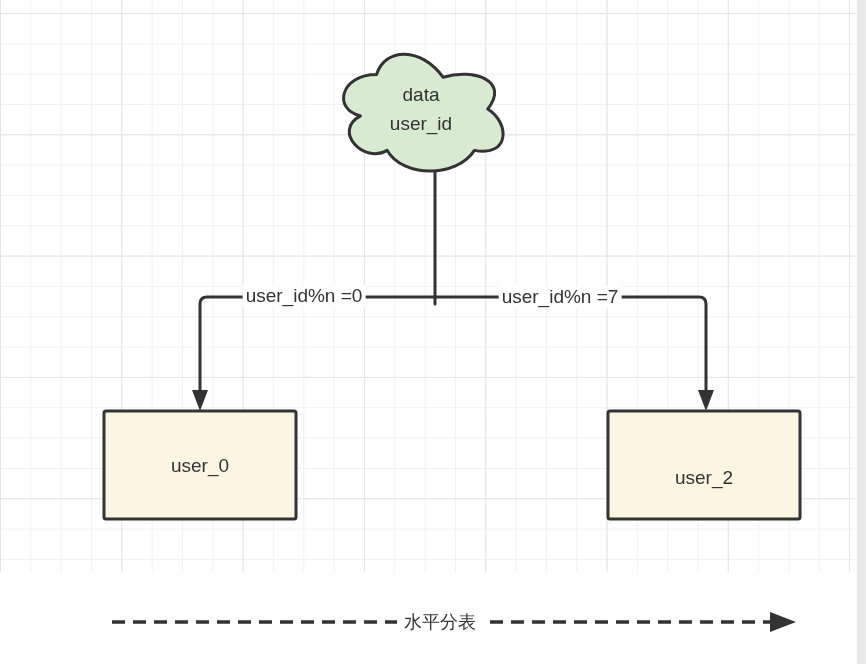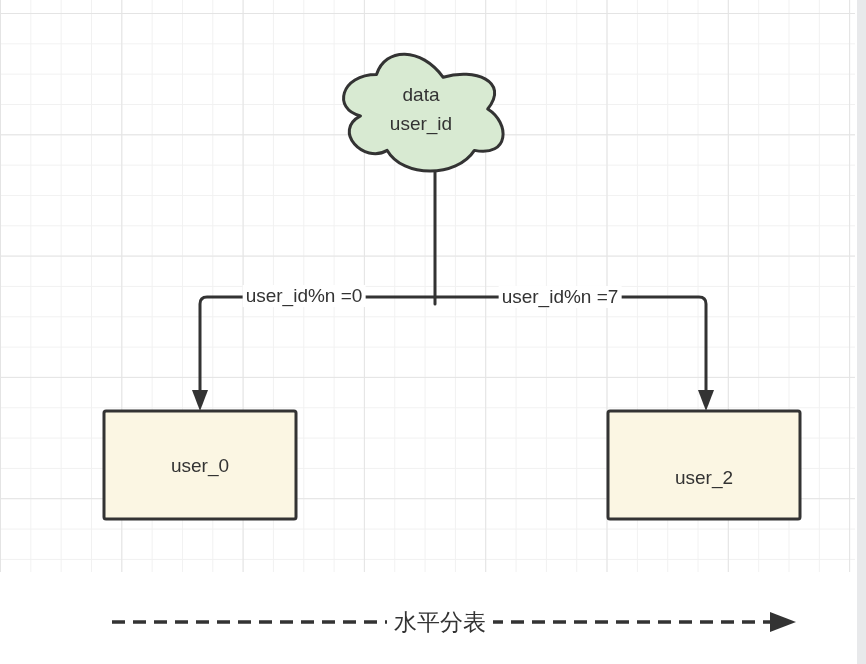--- a/index.html
+++ b/index.html
@@ -27,21 +27,21 @@
   .cloud-label{
     font-size:19px;line-height:29px;text-align:center;
   }
   .edge-label{
     font-size:19px;background:#ffffff;padding:0 3px;
   }
   .node-label{
     font-size:19px;
   }
   .flow-label{
-    font-size:23px;background:#ffffff;padding:0 7px;
+    font-size:18px;background:#ffffff;padding:0 7px;
   }
   .scrollbar-track{
     position:absolute;right:0;top:0;width:11px;height:664px;
     background:#e8e9eb;border-left:2px solid #ffffff;box-sizing:border-box;
   }
 </style>
 </head>
 <body>
 
 <div class="canvas">

